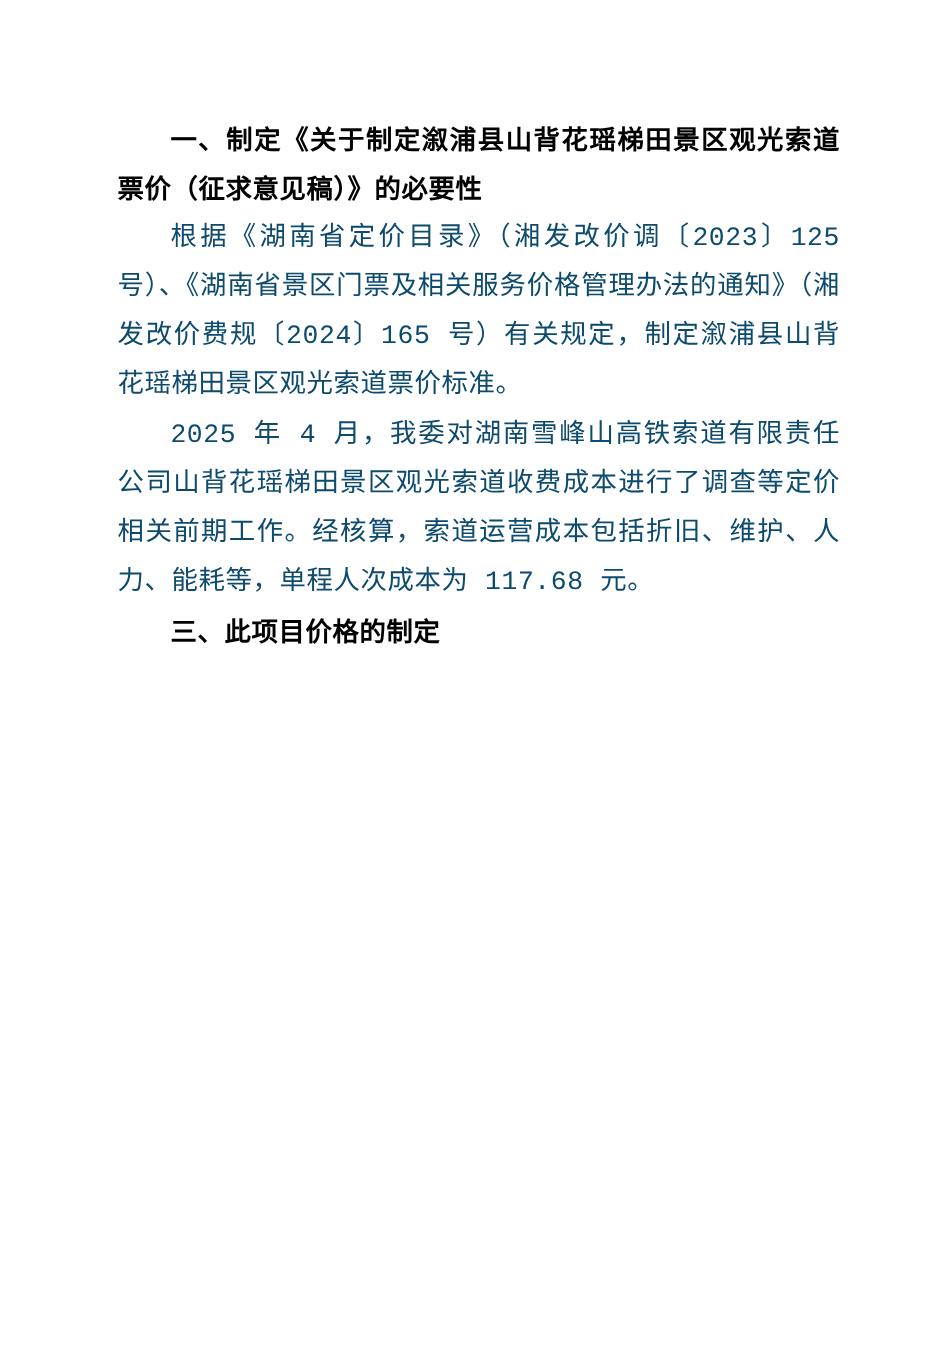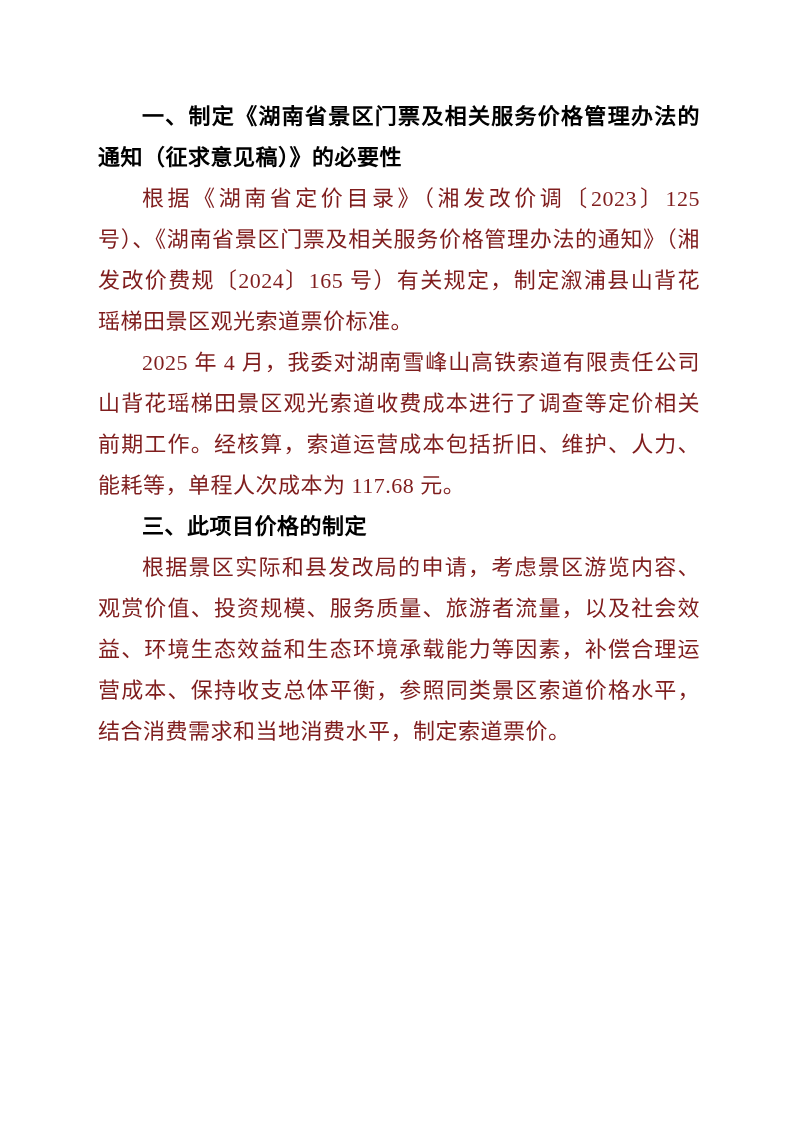--- a/index.html
+++ b/index.html
@@ -28,33 +28,32 @@
     text-justify: inter-ideograph;
     letter-spacing: 0.5px;
     word-break: break-all;
   }
   .doc-heading {
     font-family: "Liberation Sans", "DejaVu Sans", sans-serif;
     font-weight: bold;
     color: #000000;
   }
   .doc-para {
-    font-family: Liberation Serif, serif;
+    font-family: Liberation Mono, monospace;
     font-weight: normal;
-    color: #7f1d1d;
+    color: #0c4a6e;
   }
 </style>
 </head>
 <body>
 
 <div class="page">
-  <h2 class="doc-block doc-heading">一、制定《湖南省景区门票及相关服务价格管理办法的通知（征求意见稿）》的必要性</h2>
+  <h2 class="doc-block doc-heading">一、制定《关于制定溆浦县山背花瑶梯田景区观光索道票价（征求意见稿）》的必要性</h2>
 
   <p class="doc-block doc-para">根据《湖南省定价目录》（湘发改价调〔2023〕125 号）、《湖南省景区门票及相关服务价格管理办法的通知》（湘发改价费规〔2024〕165 号）有关规定，制定溆浦县山背花瑶梯田景区观光索道票价标准。</p>
 
 
 
   <p class="doc-block doc-para">2025 年 4 月，我委对湖南雪峰山高铁索道有限责任公司山背花瑶梯田景区观光索道收费成本进行了调查等定价相关前期工作。经核算，索道运营成本包括折旧、维护、人力、能耗等，单程人次成本为 117.68 元。</p>
 
   <h2 class="doc-block doc-heading">三、此项目价格的制定</h2>
 
-  <p class="doc-block doc-para">根据景区实际和县发改局的申请，考虑景区游览内容、观赏价值、投资规模、服务质量、旅游者流量，以及社会效益、环境生态效益和生态环境承载能力等因素，补偿合理运营成本、保持收支总体平衡，参照同类景区索道价格水平，结合消费需求和当地消费水平，制定索道票价。</p>
 </div>
 
 </body></html>

